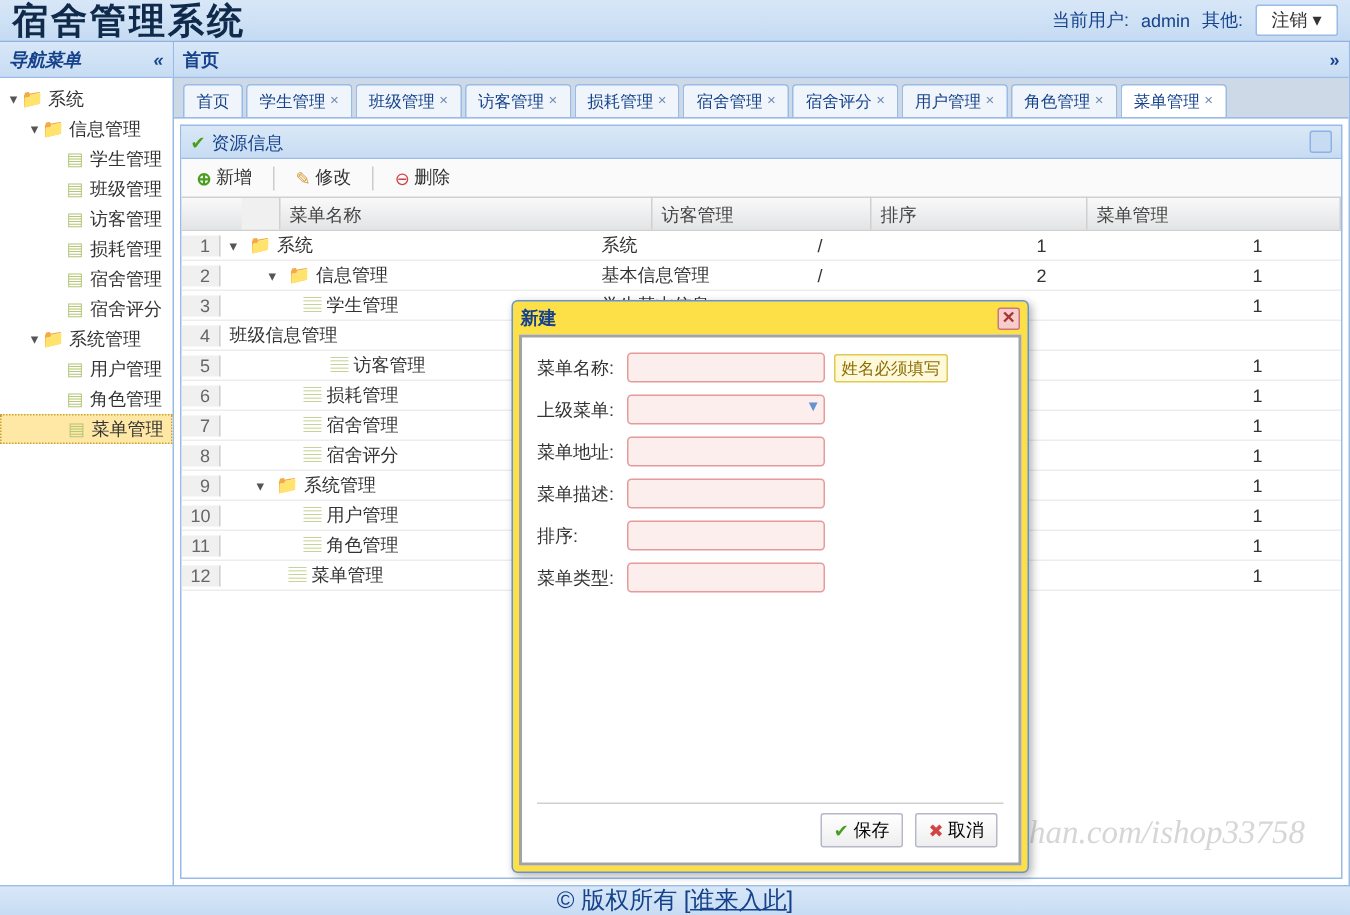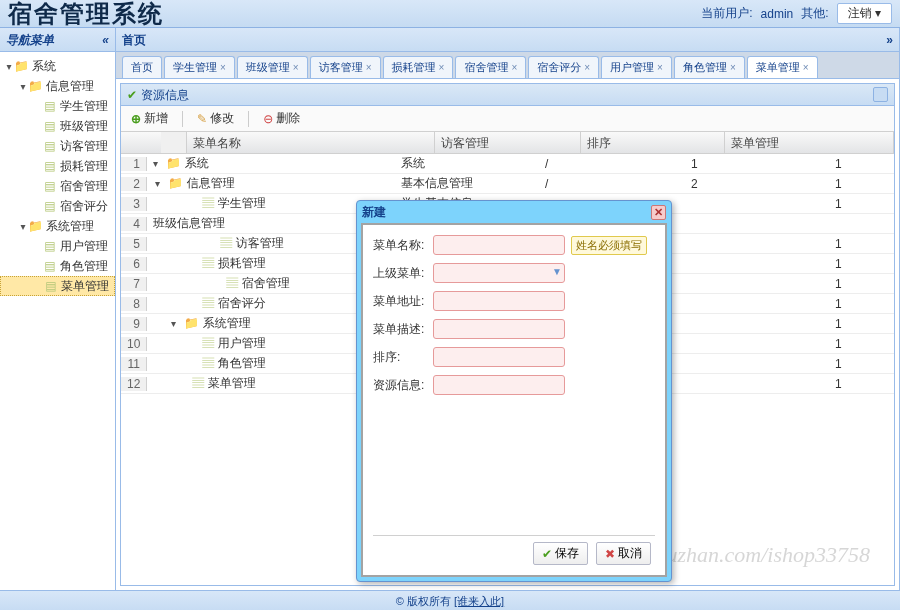--- a/index.html
+++ b/index.html
@@ -46,34 +46,34 @@
 .grid-row { display: flex; border-bottom: 1px solid #ededed; height: 20px; align-items: center; }
 .grid-row .c { padding: 0 6px; overflow: hidden; white-space: nowrap; }
 .row-toggle { color: #555; font-size: 10px; width: 10px; display: inline-block; }
 .c-num { width: 26px; text-align: right; color: #666; background: #f0f0f0; border-right: 1px solid #d0d0d0; }
 .c-name { width: 248px; }
 .c-desc { width: 144px; }
 .c-addr { width: 146px; }
 .c-sort { width: 144px; }
 .c-type { flex: 1; }
 
-.modal { position: absolute; left: 356px; top: 200px; width: 316px; background: #7dd3fc; border: 1px solid #6593cf; border-radius: 4px; box-shadow: 2px 2px 6px rgba(0,0,0,0.3); }
+.modal { position: absolute; left: 341px; top: 200px; width: 345px; background: #fde047; border: 1px solid #6593cf; border-radius: 4px; box-shadow: 2px 2px 6px rgba(0,0,0,0.3); }
 .modal-head { height: 22px; display: flex; align-items: center; padding: 0 5px; color: #15428b; font-weight: bold; }
 .modal-close { margin-left: auto; width: 15px; height: 15px; background: #f6cccc; border: 1px solid #c77; color: #a33; text-align: center; line-height: 13px; border-radius: 2px; cursor: pointer; font-size: 11px; }
 .modal-body { background: #fff; margin: 0 4px 4px 4px; border: 2px solid #a3a3a3; padding: 10px 10px 6px 10px; }
 .form-row { display: flex; align-items: center; margin-bottom: 8px; }
 .form-label { width: 60px; text-align: left; color: #333; }
 .form-input { flex: 1; height: 20px; border: 1px solid #e69a9a; background: #fdeeee; border-radius: 3px; padding: 0 4px; max-width: 132px; }
 .form-combo { position: relative; }
 .form-combo .arrow { position: absolute; right: 3px; top: 3px; color: #6593cf; font-size: 10px; pointer-events: none; }
 .form-hint { margin-left: 6px; background: #fff9db; border: 1px solid #e0c94d; padding: 1px 4px; border-radius: 2px; font-size: 11px; color: #8a6d00; }
 .modal-buttons { display: flex; justify-content: flex-end; gap: 8px; padding: 6px 4px 4px 0; border-top: 1px solid #d0d0d0; margin-top: 140px; }
 .btn { border: 1px solid #b5b8c8; background: linear-gradient(#fff,#eee); padding: 2px 8px; border-radius: 2px; cursor: pointer; display: flex; align-items: center; gap: 3px; font-size: 12px; }
 
-.footer { height: 20px; background: linear-gradient(#d8e7f8,#c7dcf3); border-top: 1px solid #99bbe8; text-align: center; line-height: 20px; color: #15428b; font-size: 11px; }
+.footer { height: 20px; background: linear-gradient(#d8e7f8,#c7dcf3); border-top: 1px solid #99bbe8; text-align: center; line-height: 20px; color: #15428b; font-size: 16px; }
 .footer a { color: #15428b; text-decoration: underline; }
 
 .watermark { position: absolute; bottom: 42px; right: 30px; font-size: 22px; color: rgba(120,120,120,0.3); font-style: italic; pointer-events: none; font-family: serif; }
 
 .icon-folder { color: #e8b83f; }
 .icon-file { color: #b5c779; }
 .icon-add { color: #4a9e1e; font-weight: bold; }
 .icon-edit { color: #d49b3a; }
 .icon-delete { color: #d04545; }
 .icon-ok { color: #4a9e1e; }
@@ -243,21 +243,21 @@
             <div class="grid-row">
               <div class="c c-num">1</div>
               <div class="c c-name" style="padding-left:6px"><span class="row-toggle">▾</span> <span class="icon-folder">📁</span> 系统</div>
               <div class="c c-desc">系统</div>
               <div class="c c-addr">/</div>
               <div class="c c-sort">1</div>
               <div class="c c-type">1</div>
             </div>
             <div class="grid-row">
               <div class="c c-num">2</div>
-              <div class="c c-name" style="padding-left:8px"><span class="row-toggle">▾</span> <span class="icon-folder">📁</span> 信息管理</div>
+              <div class="c c-name" style="padding-left:32px"><span class="row-toggle">▾</span> <span class="icon-folder">📁</span> 信息管理</div>
               <div class="c c-desc">基本信息管理</div>
               <div class="c c-addr">/</div>
               <div class="c c-sort">2</div>
               <div class="c c-type">1</div>
             </div>
             <div class="grid-row">
               <div class="c c-num">3</div>
               <div class="c c-name" style="padding-left:42px"><span class="row-toggle"></span> <span class="icon-file">▤</span> 学生管理</div>
               <div class="c c-desc">学生基本信息</div>
               <div class="c c-addr"></div>
@@ -282,21 +282,21 @@
             <div class="grid-row">
               <div class="c c-num">6</div>
               <div class="c c-name" style="padding-left:42px"><span class="row-toggle"></span> <span class="icon-file">▤</span> 损耗管理</div>
               <div class="c c-desc">管理损坏信息</div>
               <div class="c c-addr"></div>
               <div class="c c-sort"></div>
               <div class="c c-type">1</div>
             </div>
             <div class="grid-row">
               <div class="c c-num">7</div>
-              <div class="c c-name" style="padding-left:66px"><span class="row-toggle"></span> <span class="icon-file">▤</span> 宿舍管理</div>
+              <div class="c c-name" style="padding-left:42px"><span class="row-toggle"></span> <span class="icon-file">▤</span> 宿舍管理</div>
               <div class="c c-desc">管理宿舍信息</div>
               <div class="c c-addr"></div>
               <div class="c c-sort"></div>
               <div class="c c-type">1</div>
             </div>
             <div class="grid-row">
               <div class="c c-num">8</div>
               <div class="c c-name" style="padding-left:42px"><span class="row-toggle"></span> <span class="icon-file">▤</span> 宿舍评分</div>
               <div class="c c-desc">对宿舍进行评</div>
               <div class="c c-addr"></div>
@@ -371,21 +371,21 @@
     </div>
     <div class="form-row">
       <div class="form-label">菜单描述:</div>
       <input class="form-input" style="">
     </div>
     <div class="form-row">
       <div class="form-label">排序:</div>
       <input class="form-input" style="">
     </div>
     <div class="form-row">
-      <div class="form-label">资源信息:</div>
+      <div class="form-label">菜单类型:</div>
       <input class="form-input" style="">
     </div>
     <div class="modal-buttons">
       <button class="btn">
           <span class="icon-ok">✔</span>
           <span>保存</span>
         </button>
       <button class="btn">
           <span class="icon-cancel">✖</span>
           <span>取消</span>

